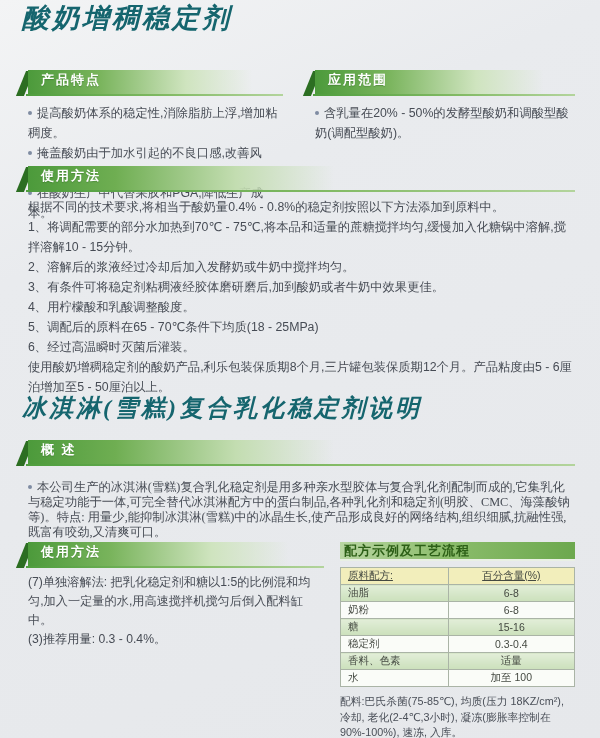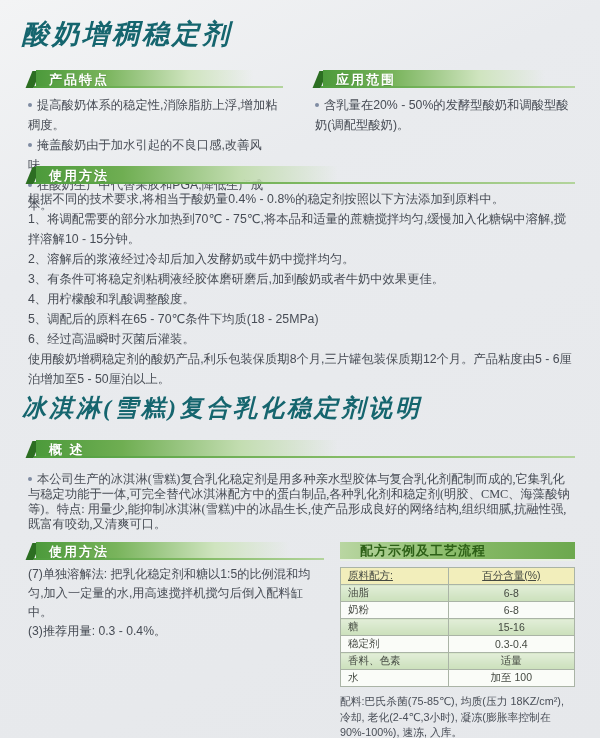--- a/index.html
+++ b/index.html
@@ -13,25 +13,25 @@
   }
 
   
   .doc-title {
     position:absolute; left:22px;
     font-family:"Liberation Serif","DejaVu Serif",serif;
     font-weight:bold; font-style:italic;
     color: var(--title-teal,#15656e);
     letter-spacing:3px;
   }
-  .title1 { top:16px;  font-size:27px; }
+  .title1 { top:0;  font-size:27px; }
   .title2 { top:392px; font-size:24px; }
 
   
-  .banner { position:relative; height:16px; margin-left:8px; }
+  .banner { position:relative; height:24px; }
   .banner .bar {
     position:absolute; left:0; top:0; height:100%; width:100%;
     border-radius:0 9px 2px 0;
     background: linear-gradient(90deg, #4c9a3b 0%, #79b45c 28%, #cfe4bf 62%, rgba(233,237,232,0) 88%);
   }
   .banner.wide .bar {
     background: linear-gradient(90deg, #4c9a3b 0%, #6fae52 16%, #c3ddb1 38%, rgba(233,237,232,0) 56%);
   }
   .banner .edge {
     position:absolute; left:-7px; top:1px; bottom:-2px; width:8px;
@@ -43,21 +43,21 @@
     background: linear-gradient(90deg, #4f9e3e, #82ba64 55%, #b3d49c);
   }
   .banner .banner-label {
     position:relative; display:inline-block; padding-left:13px;
     font-size:13px; line-height:19px; font-weight:bold; color:#ffffff;
     letter-spacing:2px; text-shadow:0 1px 1px rgba(40,90,30,.35);
   }
 
   
   .banner2 {
-    height:19px; padding-left:20px;
+    height:19px; padding-left:4px;
     background: linear-gradient(90deg, #b9d6a2 0%, #8cbd6c 45%, #6ca84e 100%);
     border-bottom:2px solid #e9f0e4;
     font-size:13px; line-height:18px; font-weight:bold;
     color:#2d6017; letter-spacing:1px;
   }
 
   
   .top-row { position:absolute; top:70px; left:28px; right:25px; display:flex; gap:32px; }
   .col-features { width:255px; flex:none; }
   .col-apply   { flex:1; }

